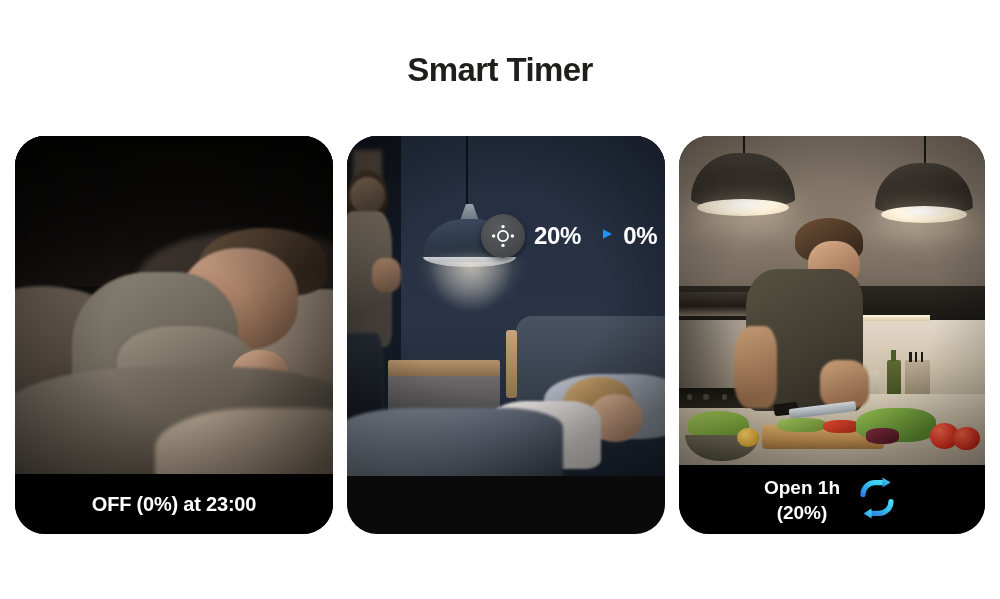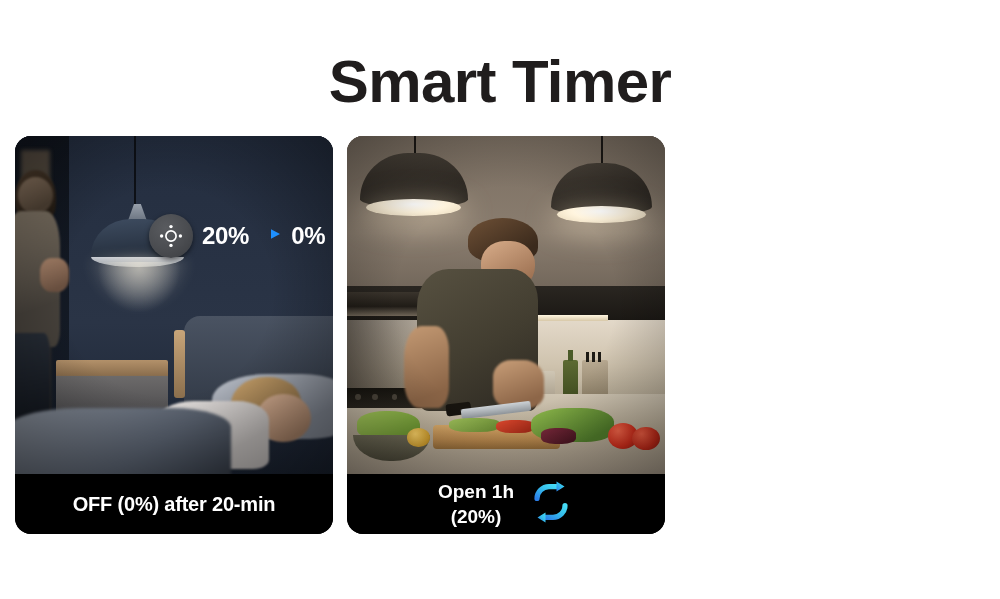--- a/index.html
+++ b/index.html
@@ -15,44 +15,43 @@
     position: relative;
   }
 
   
   .page-title {
     position: absolute;
     top: 40px;
     left: 0;
     width: 1000px;
     text-align: center;
-    font-size: 60px;
+    font-size: 33px;
     line-height: 60px;
     font-weight: 700;
     letter-spacing: -0.6px;
     color: #201d1d;
     font-family: "Liberation Sans", sans-serif;
-    margin-top: 12px;
   }
 
   
   .cards {
     position: absolute;
     top: 136px;
     left: 15px;
     width: 970px;
     height: 398px;
     display: flex;
     gap: 14px;
   }
   .card {
     position: relative;
     width: 318px;
     height: 398px;
-    border-radius: 16px;
+    border-radius: 30px;
     overflow: hidden;
     background: #0a0a0a;
     flex: 0 0 auto;
   }
   .card:nth-child(3) { width: 306px; }
 
   .photo {
     position: absolute;
     left: 0; top: 0;
     width: 100%;
@@ -539,20 +538,40 @@
     background: radial-gradient(ellipse 82% 78% at 50% 48%, rgba(0,0,0,0) 42%, rgba(0,0,0,.45) 100%);
   }
 </style>
 </head>
 <body>
 
 <div class="page-title">Smart Timer</div>
 
 <div class="cards">
 
+  <div class="card">
+    <div class="photo">
+      <div class="c1-bg"></div>
+      <div class="c1-headboard"></div>
+      <div class="c1-pillow-back"></div>
+      <div class="c1-pillow-left"></div>
+      <div class="c1-pillow-right"></div>
+      <div class="c1-hair"></div>
+      <div class="c1-head"></div>
+      <div class="c1-body"></div>
+      <div class="c1-arm"></div>
+      <div class="c1-hand"></div>
+      <div class="c1-duvet"></div>
+      <div class="c1-duvet2"></div>
+      <div class="c1-vignette"></div>
+    </div>
+    <div class="caption">
+      <span class="caption-text">OFF (0%) at 23:00</span>
+    </div>
+  </div>
 
   <div class="card">
     <div class="photo">
       <div class="c2-bg"></div>
       <div class="c2-wall"></div>
       <div class="c2-doorwall"></div>
       <div class="c2-doorlight"></div>
       <div class="c2-mom-hair"></div>
       <div class="c2-mom-head"></div>
       <div class="c2-mom-body"></div>
@@ -587,23 +606,20 @@
       </span>
       <span class="badge-pct">20%</span>
       <span class="badge-arrow">
         <svg width="24" height="18" viewBox="0 0 24 18" aria-hidden="true">
           <path d="M2 9 H13 V4.2 L22 9 L13 13.8 V9 Z" fill="#1E90FF"></path>
         </svg>
       </span>
       <span class="badge-pct">0%</span>
     </div>
 
-    <div class="caption">
-      <span class="caption-text">OFF (0%) after 20-min</span>
-    </div>
   </div>
 
   <div class="card">
     <div class="photo">
       <div class="c3-bg"></div>
       <div class="c3-backwall"></div>
       <div class="c3-upper-cab"></div>
       <div class="c3-splash"></div>
       <div class="c3-splash-shadow"></div>
       <div class="c3-under-light"></div>

